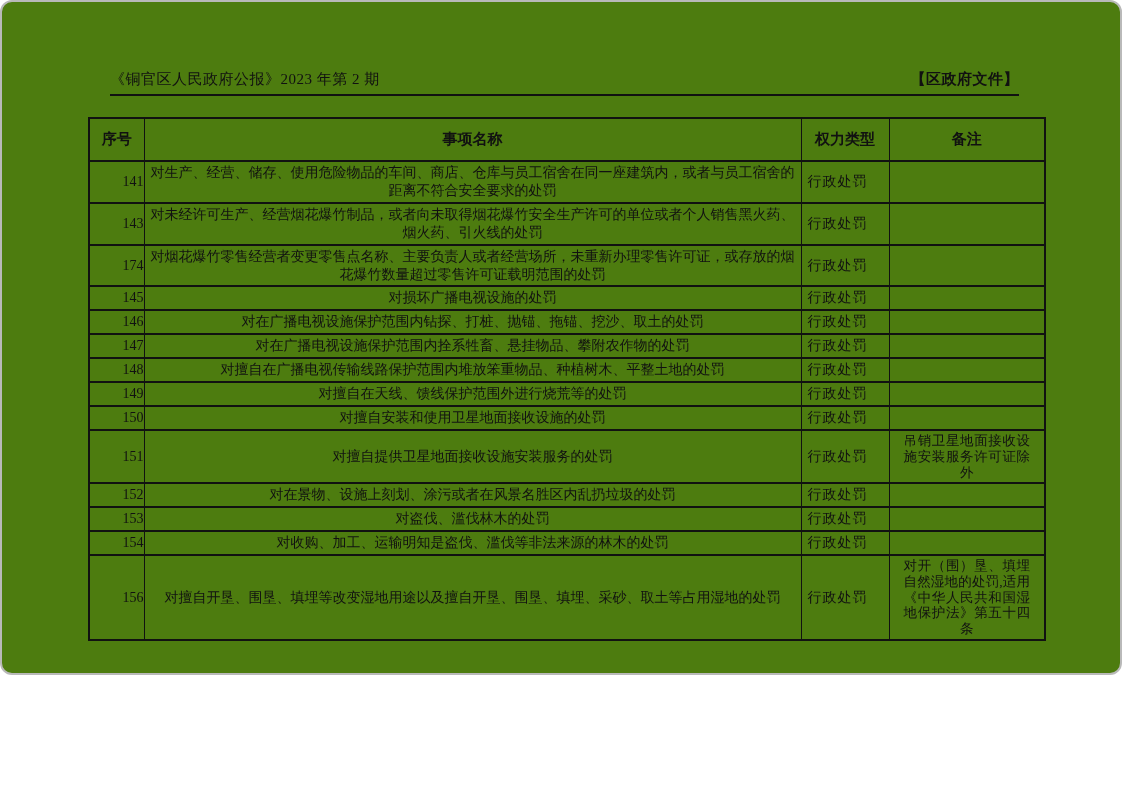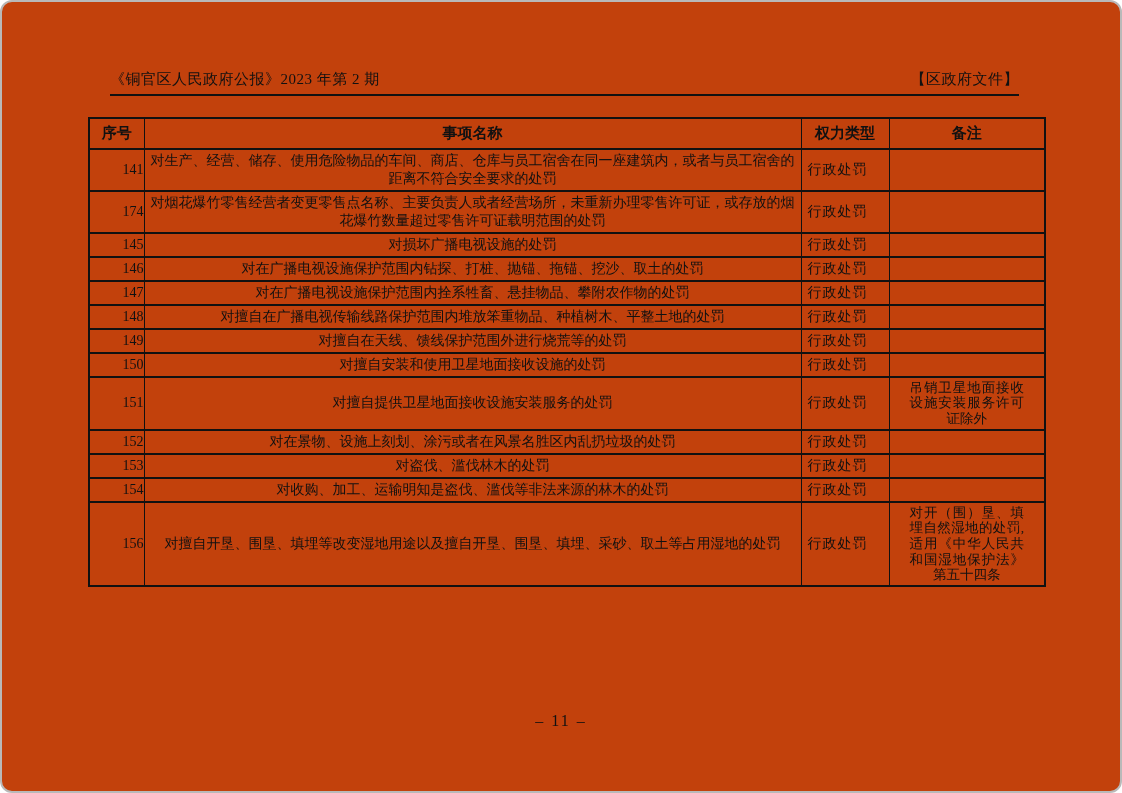--- a/index.html
+++ b/index.html
@@ -1,76 +1,76 @@
 <!DOCTYPE html>
 <html><head>
 <meta charset="utf-8">
 <style>
   html, body { margin: 0; padding: 0; background: #ffffff; }
   .page {
     position: relative;
     width: 1122px;
-    height: 793px;
+    height: 675px;
     box-sizing: border-box;
-    background: #c2410c;
+    background: #4d7c0f;
     border: 2px solid #b9b9b9;
     border-radius: 12px;
     overflow: hidden;
     font-family: "Liberation Serif", "DejaVu Serif", serif;
     color: #111111;
   }
   .page-header {
     position: absolute;
     left: 108px;
     top: 68px;
     width: 909px;
     display: flex;
     justify-content: space-between;
     align-items: flex-end;
     border-bottom: 2px solid #111111;
     padding-bottom: 5px;
     font-size: 15px;
     letter-spacing: 0.5px;
   }
-  .header-right { font-weight: normal; }
+  .header-right { font-weight: bold; }
   table.items {
     position: absolute;
     left: 86px;
     top: 115px;
     width: 956px;
     border-collapse: collapse;
     table-layout: fixed;
     border: 2px solid #111111;
   }
   .items th, .items td {
     border: 1px solid #111111;
     border-top-width: 2px;
     border-bottom-width: 2px;
     vertical-align: middle;
     box-sizing: border-box;
   }
   .items th {
     font-size: 15px;
     font-weight: bold;
     text-align: center;
-    padding: 5px 2px;
+    padding: 11px 2px;
   }
   .items td {
     font-size: 14px;
     padding: 2px 6px;
   }
   td.col-no   { text-align: right; padding: 2px 0; }
   td.col-name { text-align: justify; text-align-last: center; line-height: 1.28; }
   td.col-type { text-align: left; letter-spacing: 1px; white-space: nowrap; }
   td.col-note {
     text-align: justify;
     text-align-last: center;
     font-size: 13.5px;
     line-height: 1.16;
-    padding: 2px 20px;
+    padding: 2px 14px;
   }
   .footer {
     position: absolute;
     left: 0;
     right: 0;
     top: 710px;
     text-align: center;
     font-size: 16px;
     letter-spacing: 2px;
   }
@@ -97,20 +97,26 @@
         <th>序号</th>
         <th>事项名称</th>
         <th>权力类型</th>
         <th>备注</th>
       </tr>
     </thead>
     <tbody>
         <tr>
           <td class="col-no">141</td>
           <td class="col-name">对生产、经营、储存、使用危险物品的车间、商店、仓库与员工宿舍在同一座建筑内，或者与员工宿舍的距离不符合安全要求的处罚</td>
+          <td class="col-type">行政处罚</td>
+          <td class="col-note"></td>
+        </tr>
+        <tr>
+          <td class="col-no">143</td>
+          <td class="col-name">对未经许可生产、经营烟花爆竹制品，或者向未取得烟花爆竹安全生产许可的单位或者个人销售黑火药、烟火药、引火线的处罚</td>
           <td class="col-type">行政处罚</td>
           <td class="col-note"></td>
         </tr>
         <tr>
           <td class="col-no">174</td>
           <td class="col-name">对烟花爆竹零售经营者变更零售点名称、主要负责人或者经营场所，未重新办理零售许可证，或存放的烟花爆竹数量超过零售许可证载明范围的处罚</td>
           <td class="col-type">行政处罚</td>
           <td class="col-note"></td>
         </tr>
         <tr>

